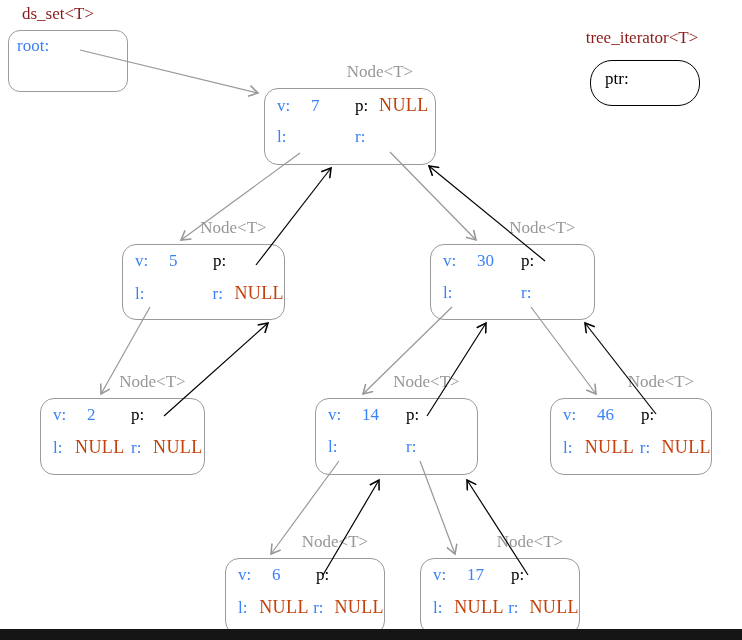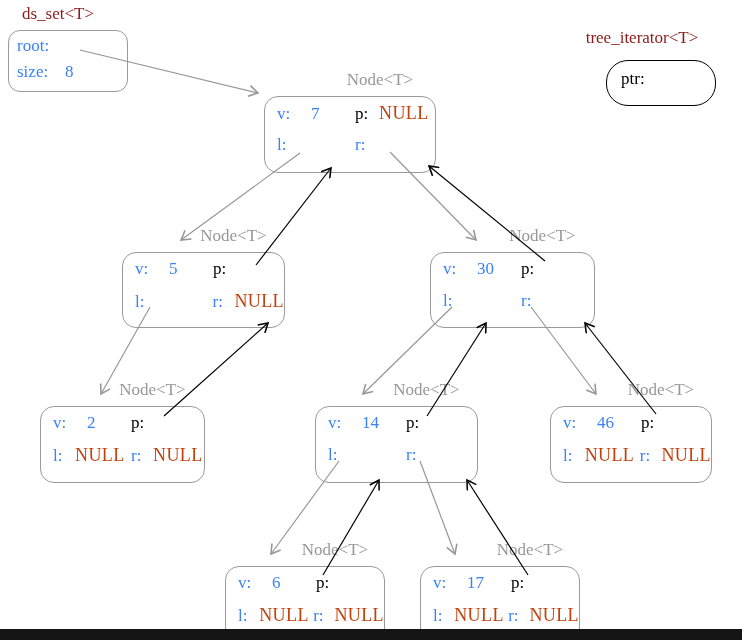--- a/index.html
+++ b/index.html
@@ -6,63 +6,59 @@
   html,body { background:#ffffff; }
   body { font-family:"Liberation Serif","DejaVu Serif",serif; }
   .canvas { position:relative; width:742px; height:640px; background:#ffffff; overflow:hidden;padding-left:23px; }
 
   .gray { color:#3b82f6; }
   .blk  { color:#000000; }
   .red  { color:#8b1a1a; }
 
   
   .node { position:absolute; }
-  .node-title { height:26px; font-size:17px; color:#979797; text-align:center; padding-left:60px;margin-top:8px; }
+  .node-title { height:26px; font-size:17px; color:#979797; text-align:center; padding-left:60px; }
   .node-box { border:1.5px solid #9a9a9a; border-radius:14px; background:#ffffff; padding:6px 0 0 12px; }
   .row { display:flex; align-items:baseline; height:32px; font-size:17px; }
   .r1a { width:34px; } 
   .r1b { width:44px; } 
   .r1c { width:24px; } 
   .r2a { width:22px; } 
   .r2b { width:56px; } 
   .r2c { width:22px; } 
   .nullv { font-size:18px; color:#c2410c; letter-spacing:0.4px; }
 
   
   .ds-set { position:absolute; left:8px; top:4px; width:120px; }
   .ds-title { height:26px; font-size:17px; padding-left:14px; }
   .ds-box { border:1.5px solid #9a9a9a; border-radius:12px; padding:5px 0 0 8px; height:62px; }
   .ds-row { display:flex; align-items:baseline; height:26px; font-size:17px; }
   .ds-lab { width:48px; }
 
   
   .titer { position:absolute; left:560px; top:28px; width:164px; }
   .titer-title { height:26px; font-size:17px; text-align:center; }
-  .titer-box { margin-left:46px; margin-top:6px; width:110px; height:46px;
+  .titer-box { margin-left:30px; margin-top:6px; width:110px; height:46px;
                border:1.5px solid #000; border-radius:22px; padding:8px 0 0 14px;
                font-size:17px; color:#000; }
 
   .edges { position:absolute; left:0; top:0; width:742px; height:640px; pointer-events:none; }
 
   .bottom-bar { position:absolute; left:0; bottom:0; width:742px; height:11px; background:#151515; }
 </style>
 </head>
 <body>
 
 <div class="canvas">
 
   <div class="ds-set">
     <div class="ds-title red">ds_set&lt;T&gt;</div>
     <div class="ds-box">
       <div class="ds-row">
         <span class="gray ds-lab">root:</span>
-      </div>
-      <div class="ds-row">
-        <span class="gray ds-lab">size:</span>
-        <span class="gray">8</span>
       </div>
     </div>
   </div>
 
   <div class="titer">
     <div class="titer-title red">tree_iterator&lt;T&gt;</div>
     <div class="titer-box">
       <span class="blk">ptr:</span>
     </div>
   </div>

